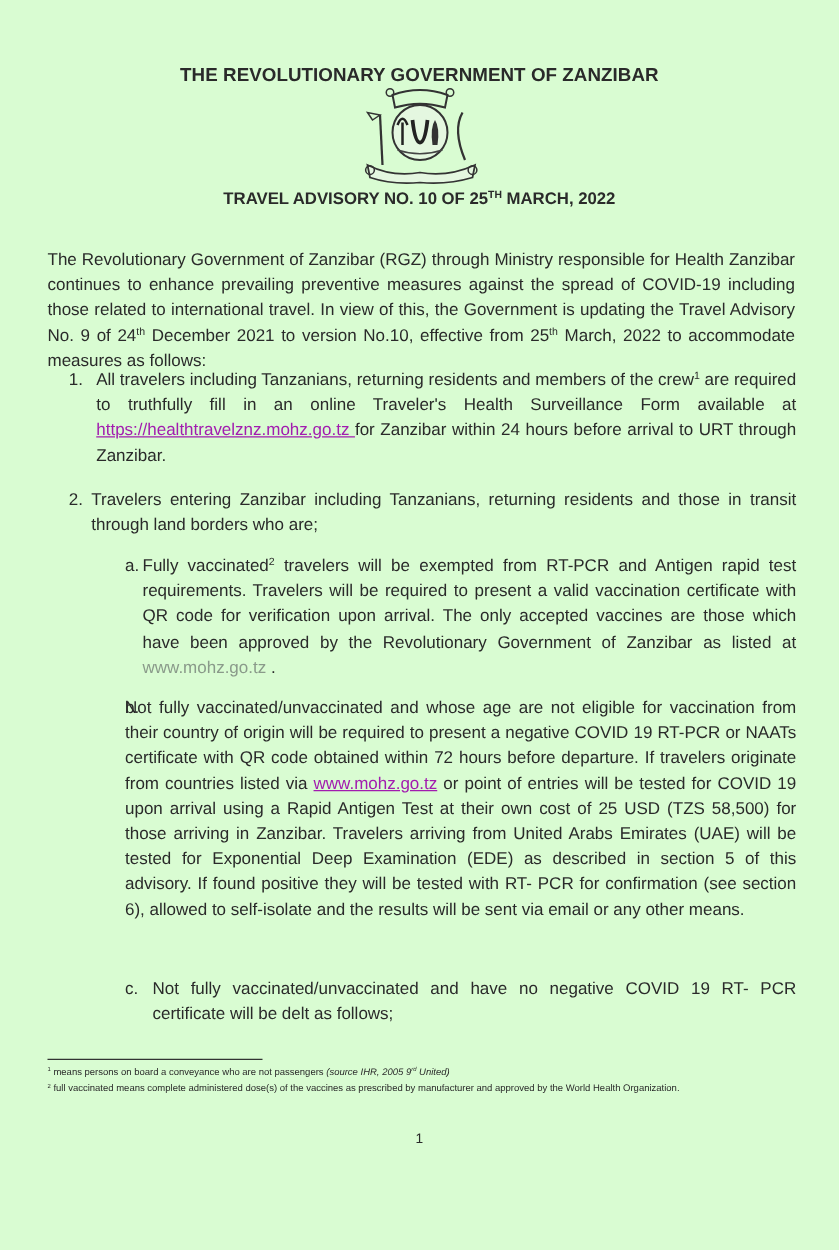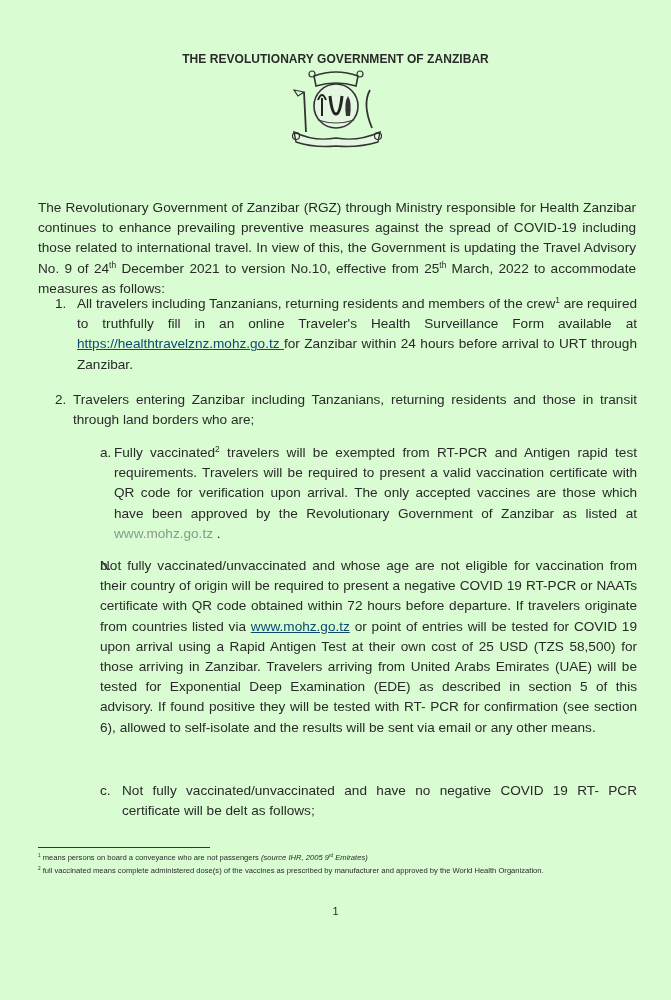--- a/index.html
+++ b/index.html
@@ -7,36 +7,36 @@
       width: 671px; height: 1000px;
       background: #d9fcd2;
       font-family: "Liberation Sans", sans-serif;
       color: #2a2a2a;
       position: relative;
       overflow: hidden;
     }
     .page { position: absolute; left: 0; top: 0; width: 671px; height: 1000px; }
     .gov-title {
       position: absolute; top: 52px; left: 0; width: 671px;
-      text-align: center; font-weight: bold; font-size: 12px; letter-spacing: 0.05px;
+      text-align: center; font-weight: bold; font-size: 15px; letter-spacing: 0.05px;
     }
     .crest { position: absolute; top: 68px; left: 284px; width: 104px; height: 80px; }
     .adv-title {
       position: absolute; top: 151px; left: 0; width: 671px;
       text-align: center; font-weight: bold; font-size: 13.4px;
     }
     sup { font-size: 0.62em; line-height: 0; vertical-align: 0.6em; }
     .para {
       position: absolute; text-align: justify; font-size: 13.6px; line-height: 20.2px;
     }
     .intro { left: 38px; top: 198px; width: 598px; }
     .item { position: absolute; font-size: 13.6px; line-height: 20.2px; }
     .num { position: absolute; }
     .item-body { text-align: justify; }
-    .link { color: #0c4a6e; text-decoration: underline; }
+    .link { color: #a21caf; text-decoration: underline; }
     .link-plain { color: #8a9a8a; }
     .fn-rule { position: absolute; left: 38px; top: 847px; width: 172px; border-top: 1px solid #333; }
     .fn { position: absolute; left: 38px; font-size: 7.6px; line-height: 11px; width: 600px; }
     .pagenum { position: absolute; top: 905px; left: 0; width: 671px; text-align: center; font-size: 11px; }
   </style>
 </head>
 <body>
 
 <div class="page">
 
@@ -58,20 +58,21 @@
     <path d="M20 24 L22 64" stroke="#333" stroke-width="1.8"></path>
     <path d="M20 24 L10 22 L14 28 Z" fill="none" stroke="#333" stroke-width="1.2"></path>
 
     <path d="M86 22 Q78 36 88 60" stroke="#333" stroke-width="1.8" fill="none"></path>
 
     <path d="M10 64 Q30 74 52 70 Q74 74 96 64 L94 74 Q74 80 52 78 Q30 80 12 74 Z" fill="#e4f7e0" stroke="#333" stroke-width="1.4"></path>
     <circle cx="12" cy="68" r="3.5" fill="none" stroke="#333" stroke-width="1.2"></circle>
     <circle cx="94" cy="68" r="3.5" fill="none" stroke="#333" stroke-width="1.2"></circle>
   </svg>
 
+  <div class="adv-title"><span>TRAVEL ADVISORY NO. 10 OF 25</span><sup>TH</sup><span> MARCH, 2022</span></div>
 
   <div class="para intro"><span>The Revolutionary Government of Zanzibar (RGZ) through Ministry responsible for Health Zanzibar continues to enhance prevailing preventive measures against the spread of COVID-19 including those related to international travel. In view of this, the Government is updating the Travel Advisory No. 9 of 24</span><sup>th</sup><span> December 2021 to version No.10, effective from 25</span><sup>th</sup><span> March, 2022 to accommodate measures as follows:</span></div>
 
   <div class="item" style="left:55px; top:294px; width:582px;">
     <span class="num" style="left:0; top:0;">1.</span>
     <div class="item-body" style="margin-left:22px;">
       <span>All travelers including Tanzanians, returning residents and members of the crew</span><sup>1</sup><span> are required to truthfully fill in an online Traveler's Health Surveillance Form available at </span><span class="link">https://healthtravelznz.mohz.go.tz </span><span>for Zanzibar within 24 hours before arrival to URT through Zanzibar.</span>
     </div>
   </div>
 
@@ -94,18 +95,18 @@
     </div>
   </div>
 
   <div class="item" style="left:100px; top:781px; width:537px;">
     <span class="num" style="left:0; top:0;">c.</span>
     <div class="item-body" style="margin-left:22px;">Not fully vaccinated/unvaccinated and have no negative COVID 19 RT- PCR certificate will be delt as follows;</div>
   </div>
 
   <div class="fn-rule"></div>
 
-  <div class="fn" style="top:852px;"><sup>1</sup><span> means persons on board a conveyance who are not passengers </span><i><span>(source IHR, 2005 9</span><sup>rd</sup><span> Emirates)</span></i></div>
+  <div class="fn" style="top:852px;"><sup>1</sup><span> means persons on board a conveyance who are not passengers </span><i><span>(source IHR, 2005 9</span><sup>rd</sup><span> United)</span></i></div>
 
   <div class="fn" style="top:865px; width:610px;"><sup>2</sup><span> full vaccinated means complete administered dose(s) of the vaccines as prescribed by manufacturer and approved by the World Health Organization.</span></div>
 
   <div class="pagenum">1</div>
 </div>
 
 </body></html>

